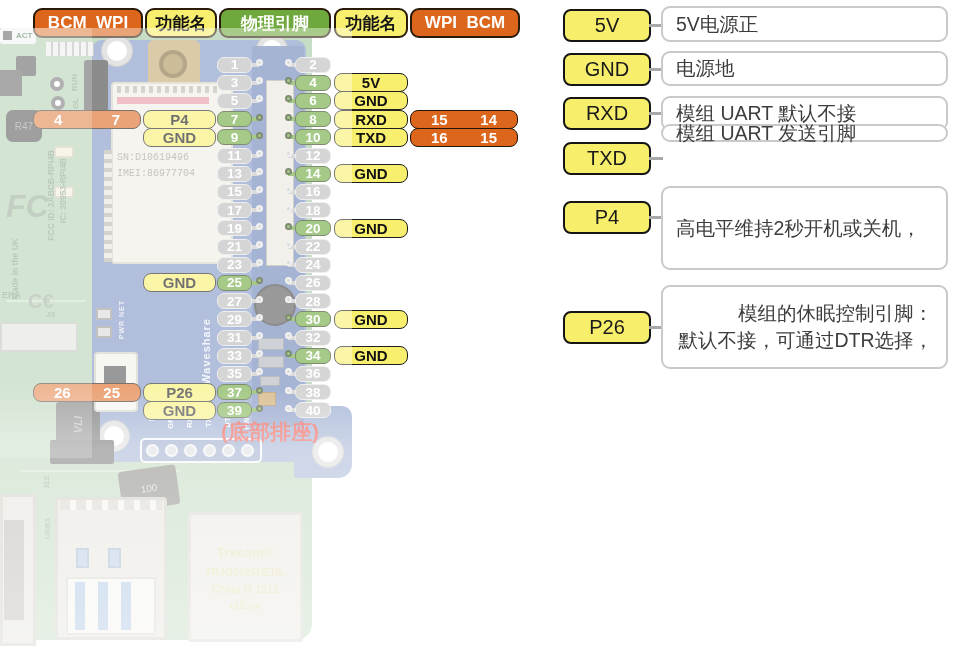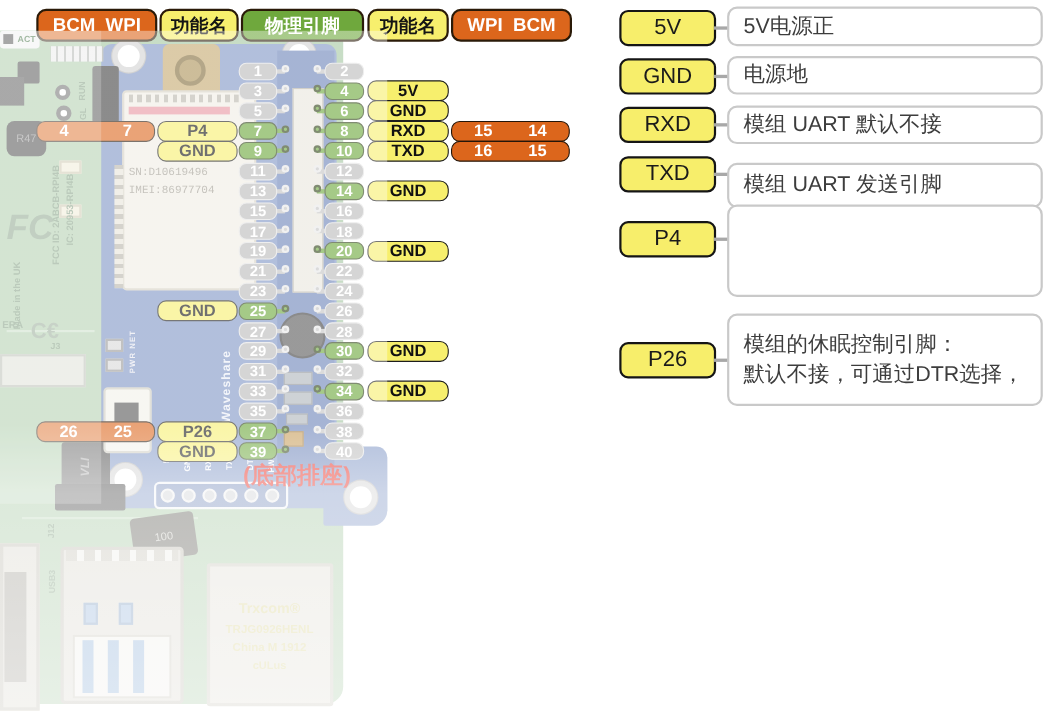--- a/index.html
+++ b/index.html
@@ -333,28 +333,29 @@
       <div class="abs ldesc" style="top: 51px; height: 35px;">
         <div>电源地</div>
       </div>
       <div class="abs chip" style="top: 97px;">RXD</div>
       <div class="abs lconn" style="top: 112px;"></div>
       <div class="abs ldesc" style="top: 96px; height: 35px;">
         <div>模组 UART 默认不接</div>
       </div>
       <div class="abs chip" style="top: 142px;">TXD</div>
       <div class="abs lconn" style="top: 157px;"></div>
-      <div class="abs ldesc" style="top: 148px; height: 41px;">
+      <div class="abs ldesc" style="top: 124px; height: 18px;">
         <div>模组 UART 发送引脚</div>
       </div>
       <div class="abs chip" style="top: 201px;">P4</div>
       <div class="abs lconn" style="top: 216px;"></div>
       <div class="abs ldesc" style="top: 186px; height: 84px;">
+        <div>高电平维持2秒开机或关机，</div>
       </div>
       <div class="abs chip" style="top: 311px;">P26</div>
       <div class="abs lconn" style="top: 326px;"></div>
-      <div class="abs ldesc" style="top: 285px; height: 84px;">
+      <div class="abs ldesc" style="top: 285px; height: 84px; align-items: flex-end;">
         <div>模组的休眠控制引脚：</div>
         <div>默认不接，可通过DTR选择，</div>
       </div>
     </div>
 
 </div>
 
 </body></html>

